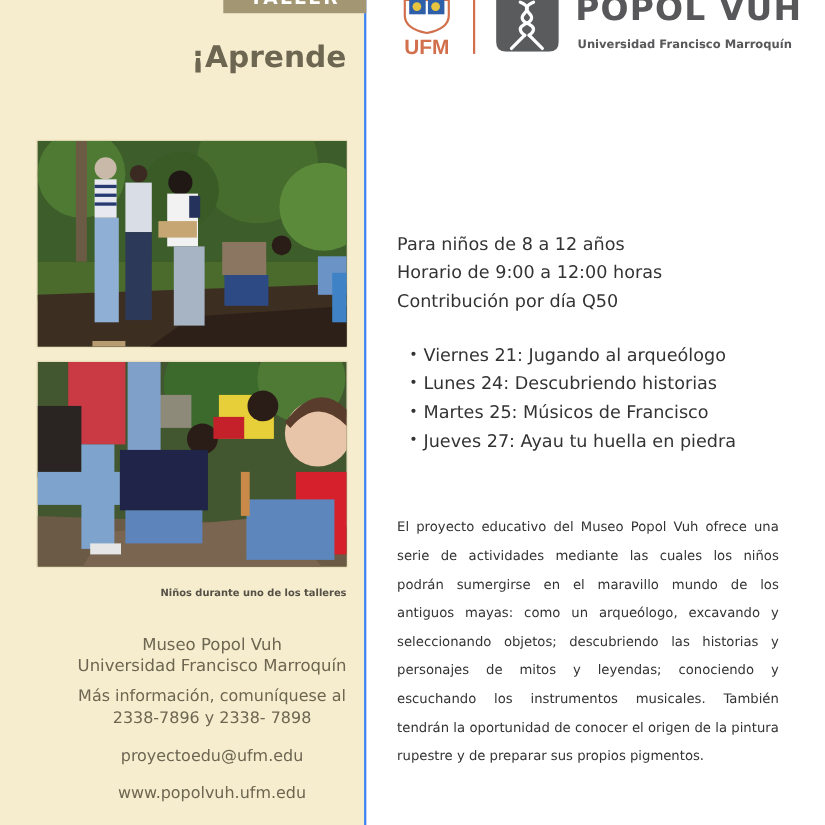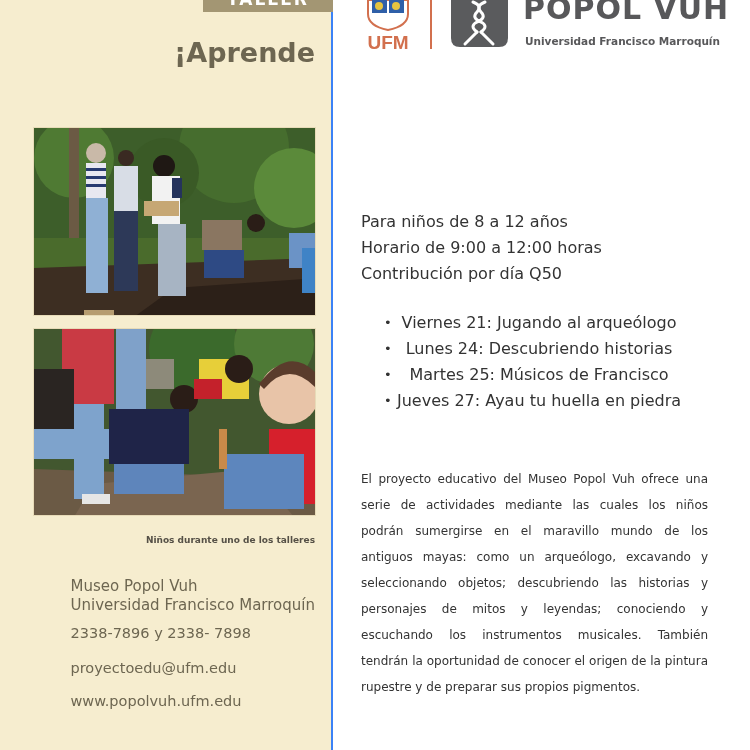--- a/index.html
+++ b/index.html
@@ -29,21 +29,21 @@
     border: 1px solid #e7dbb8;
   }
   .photo-1 { top: 127px; height: 189px; }
   .photo-2 { top: 328px; height: 188px; }
 
   .caption {
     position: absolute; right: 16px; top: 535px;
     color: #555046; font-weight: bold; font-size: 9px; text-align: right;
   }
   .contact {
-    position: absolute; right: 16px; top: 577px; text-align: left;
+    position: absolute; right: 16px; top: 577px; text-align: center;
     color: #6d6651;
   }
   .contact .l1 { font-size: 15px; line-height: 19px; }
   .contact .l2 { font-size: 15px; line-height: 19px; }
   .contact .l3 { font-size: 12px; line-height: 17px; }
   .contact .l3 small { font-size: 9px; }
   .contact .gap { height: 8px; }
   .contact .info { font-size: 14.5px; line-height: 20px; }
   .contact .email { font-size: 14.5px; margin-top: 17px; }
   .contact .web { font-size: 14.5px; margin-top: 17px; }
@@ -56,21 +56,21 @@
     position: absolute; left: 523px; top: -9px;
     color: #58585a; font-weight: bold; font-size: 30px; letter-spacing: 1px;
   }
   .brand-sub {
     position: absolute; left: 525px; top: 35px;
     color: #58585a; font-weight: bold; font-size: 10.5px;
   }
 
   .right-text { position: absolute; left: 361px; color: #333333; font-size: 16px; margin-top: 12px; }
   .details { top: 197px; line-height: 26px; }
-  .schedule { top: 298px; left: 384px; line-height: 26px; list-style: none; text-align: center; }
+  .schedule { top: 298px; left: 372px; line-height: 26px; list-style: none; }
   .schedule li { position: relative; padding-left: 13px; }
   .schedule li::before {
     content: "•"; position: absolute; left: 0; top: 0; font-size: 13px; color: #333;
   }
   .description {
     top: 454px; width: 347px; line-height: 26px; font-size: 12px; text-align: justify;
   }
 </style>
 </head>
 <body>
@@ -156,20 +156,21 @@
       <rect x="185" y="100" width="8" height="40" fill="#c98a49"></rect>
     </svg>
   </div>
 
   <div class="caption">Niños durante uno de los talleres</div>
 
   <div class="contact">
     <div class="l1">Museo Popol Vuh</div>
     <div class="l2">Universidad Francisco Marroquín</div>
     <div class="gap"></div>
+    <div class="info">Más información,  comuníquese al</div>
     <div class="info">2338-7896 y 2338- 7898</div>
     <div class="email">proyectoedu@ufm.edu</div>
     <div class="web">www.popolvuh.ufm.edu</div>
   </div>
 </div>
 
 <div class="logo-ufm">
   <svg width="56" height="52" viewBox="0 0 56 52">
     <path d="M8 0 L48 0 L48 14 Q48 26 28 30 Q8 26 8 14 Z" fill="#ffffff" stroke="#d2704e" stroke-width="2"></path>
     <rect x="12" y="0" width="15" height="13" fill="#2f5fa8"></rect>

